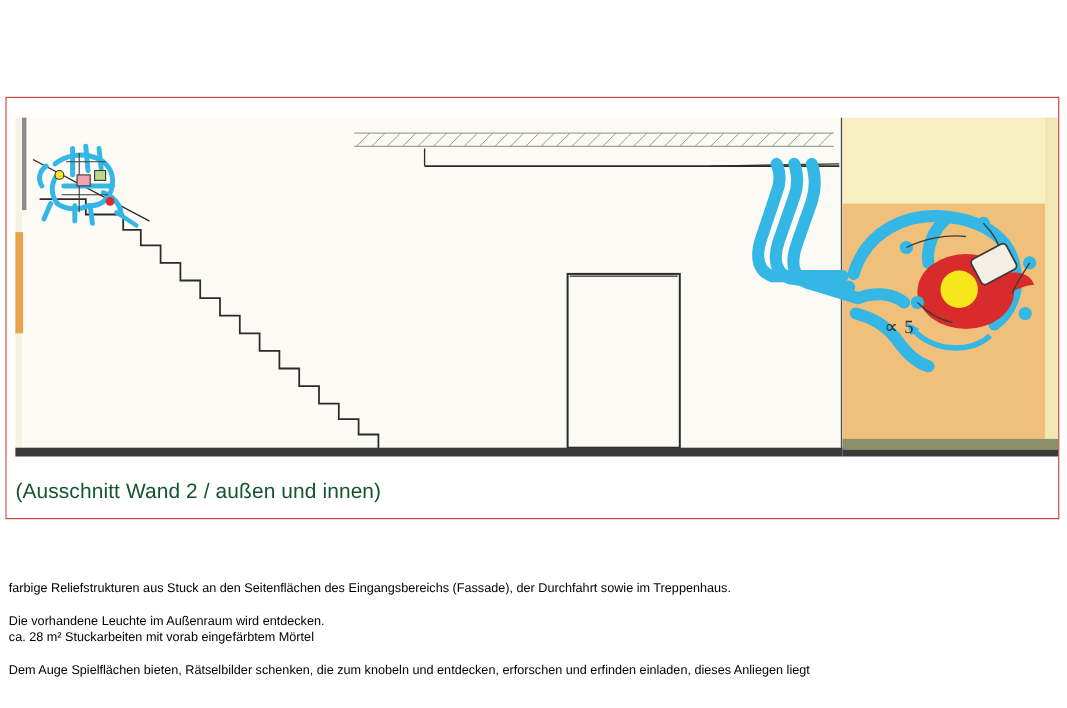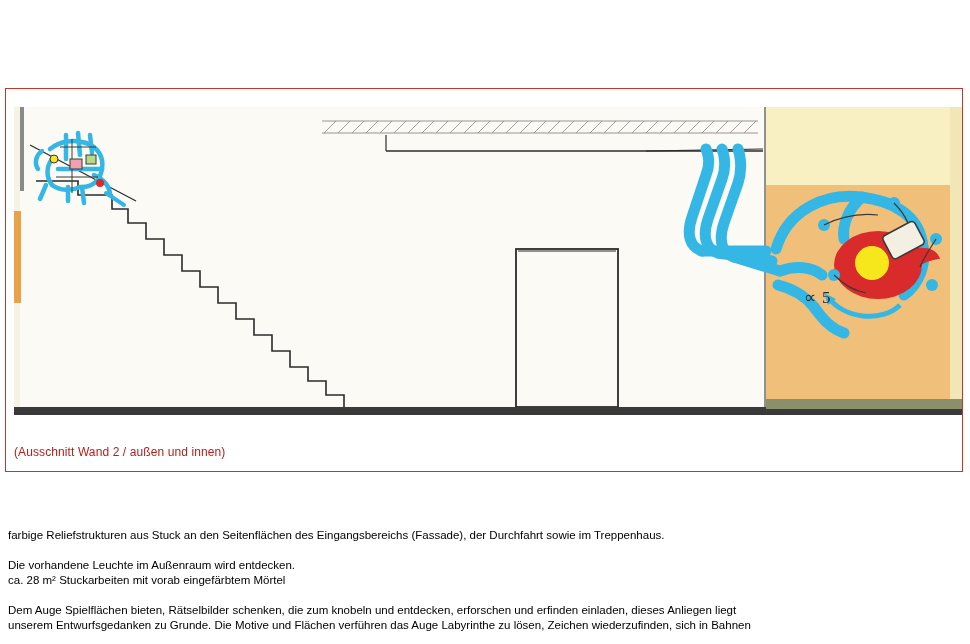--- a/index.html
+++ b/index.html
@@ -39,23 +39,23 @@
     left: 0;
     bottom: 0;
     width: 100%;
     height: 56px;
     background: #ffffff;
   }
   #caption-text {
     position: absolute;
     left: 8px;
     bottom: 12px;
-    font-size: 12px;
+    font-size: 19px;
     letter-spacing: 0.1px;
-    color: #b91c1c;
+    color: #14532d;
     white-space: nowrap;
   }
 
   
   #description-block {
     position: absolute;
     left: 8px;
     top: 525px;
     width: 950px;
   }
@@ -239,15 +239,14 @@
 
   <p class="para">
     <span class="para-line">Die vorhandene Leuchte im Außenraum wird entdecken.</span>
     <span class="para-line">ca. 28 m² Stuckarbeiten mit vorab eingefärbtem Mörtel</span>
   </p>
 
   <div class="spacer-xs"></div>
 
   <p class="para">
     <span class="para-line">Dem Auge Spielflächen bieten, Rätselbilder schenken, die zum knobeln und entdecken, erforschen und erfinden einladen, dieses Anliegen liegt</span>
-    <span class="para-line">unserem Entwurfsgedanken zu Grunde. Die Motive und Flächen verführen das Auge Labyrinthe zu lösen, Zeichen wiederzufinden, sich in Bahnen</span>
   </p>
 </div>
 
 </body></html>

